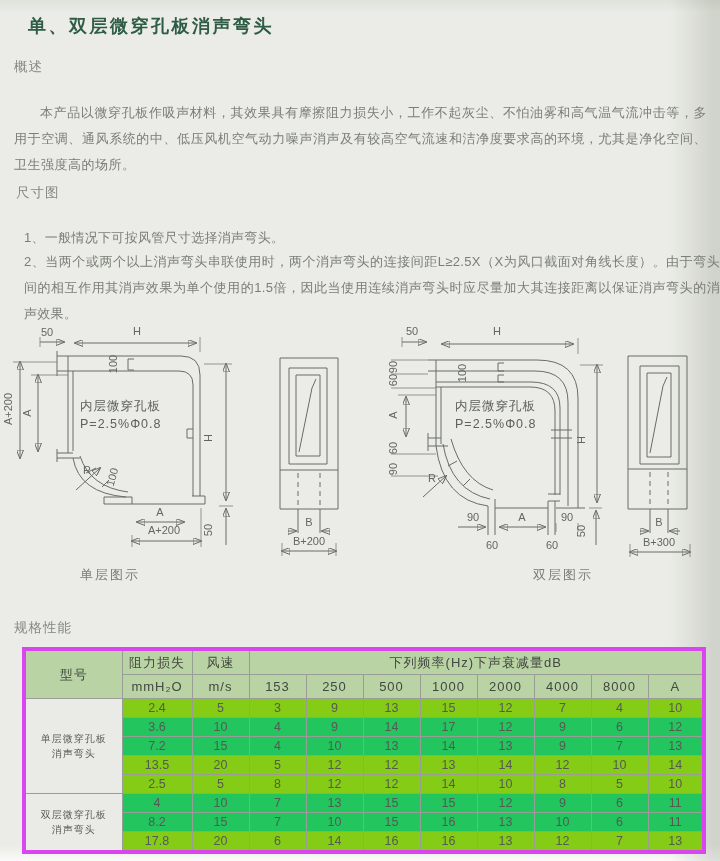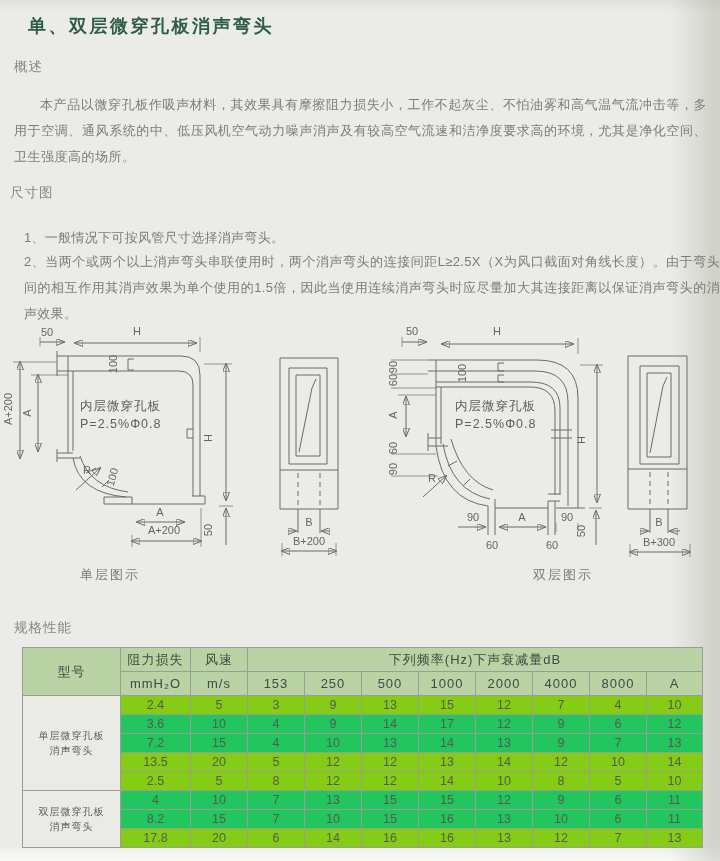--- a/index.html
+++ b/index.html
@@ -27,21 +27,21 @@
   svg.dg{left:0;top:318px;}
   .dg path,.dg line,.dg rect{stroke:#686c64;fill:none;stroke-width:1;}
   .dg .thin{stroke:#7a7e76;stroke-width:.8;}
   .dg text{fill:#63675f;font-size:11px;font-family:"Liberation Sans",sans-serif;}
   .dg text.panel{font-size:12.5px;fill:#5d6159;letter-spacing:1px;}
   .dg text.cap{font-size:13px;fill:#787c73;letter-spacing:2px;}
   .dg .dash{stroke-dasharray:5 4;}
   
   table.spec{
     left:22px;top:647px;position:absolute;border-collapse:collapse;
-    width:680px;table-layout:fixed;border:1px solid #d946ef;
+    width:680px;table-layout:fixed;border:4px solid #d946ef;
   }
   .spec th,.spec td{
     border:1px solid #989d96;text-align:center;vertical-align:middle;
     padding:0;font-weight:normal;
   }
   .spec thead th{background:#b9d3a5;color:#434841;font-size:13px;height:23px;letter-spacing:1px;}
   .spec tbody td{font-size:12.5px;color:#565a53;height:18px;}
   .spec td.model{font-size:10px;color:#5a5e55;background:#eaebe6;line-height:1.55;letter-spacing:1px;}
   tr.r-plain td{background:#84cc16;}
   tr.r-cream td{background:#22c55e;}
@@ -49,23 +49,23 @@
   .penmark{left:74px;top:650px;}
 </style>
 </head>
 <body>
 
 <div>
 
   <h1 class="abs title">单、双层微穿孔板消声弯头</h1>
 
   <div class="abs sec-head" style="left:14px;top:58px;text-align:right;">概述</div>
-  <p class="abs body-text" style="left:14px;top:92px;width:693px;">本产品以微穿孔板作吸声材料，其效果具有摩擦阻力损失小，工作不起灰尘、不怕油雾和高气温气流冲击等，多用于空调、通风系统的中、低压风机空气动力噪声消声及有较高空气流速和洁净度要求高的环境，尤其是净化空间、卫生强度高的场所。</p>
-
-  <div class="abs sec-head" style="left:10px;top:184px;">尺寸图</div>
+  <p class="abs body-text" style="left:14px;top:100px;width:693px;">本产品以微穿孔板作吸声材料，其效果具有摩擦阻力损失小，工作不起灰尘、不怕油雾和高气温气流冲击等，多用于空调、通风系统的中、低压风机空气动力噪声消声及有较高空气流速和洁净度要求高的环境，尤其是净化空间、卫生强度高的场所。</p>
+
+  <div class="abs sec-head" style="left:16px;top:184px;">尺寸图</div>
   <p class="abs note" style="left:16px;top:217px;width:696px;">1、一般情况下可按风管尺寸选择消声弯头。</p>
   <p class="abs note" style="left:16px;top:241px;width:696px;">2、当两个或两个以上消声弯头串联使用时，两个消声弯头的连接间距L≥2.5X（X为风口截面对角线长度）。由于弯头间的相互作用其消声效果为单个使用的1.5倍，因此当使用连续消声弯头时应尽量加大其连接距离以保证消声弯头的消声效果。</p>
 
   <svg class="abs dg" width="720" height="278" viewBox="0 0 720 278">
     <defs>
       <marker id="ae" orient="auto" markerWidth="9" markerHeight="7" refX="8" refY="3.5">
         <path d="M0,0 L9,3.5 L0,7 Z" fill="#686c64" stroke="none"></path>
       </marker>
       <marker id="as" orient="auto" markerWidth="9" markerHeight="7" refX="1" refY="3.5">
         <path d="M9,0 L0,3.5 L9,7 Z" fill="#686c64" stroke="none"></path>

